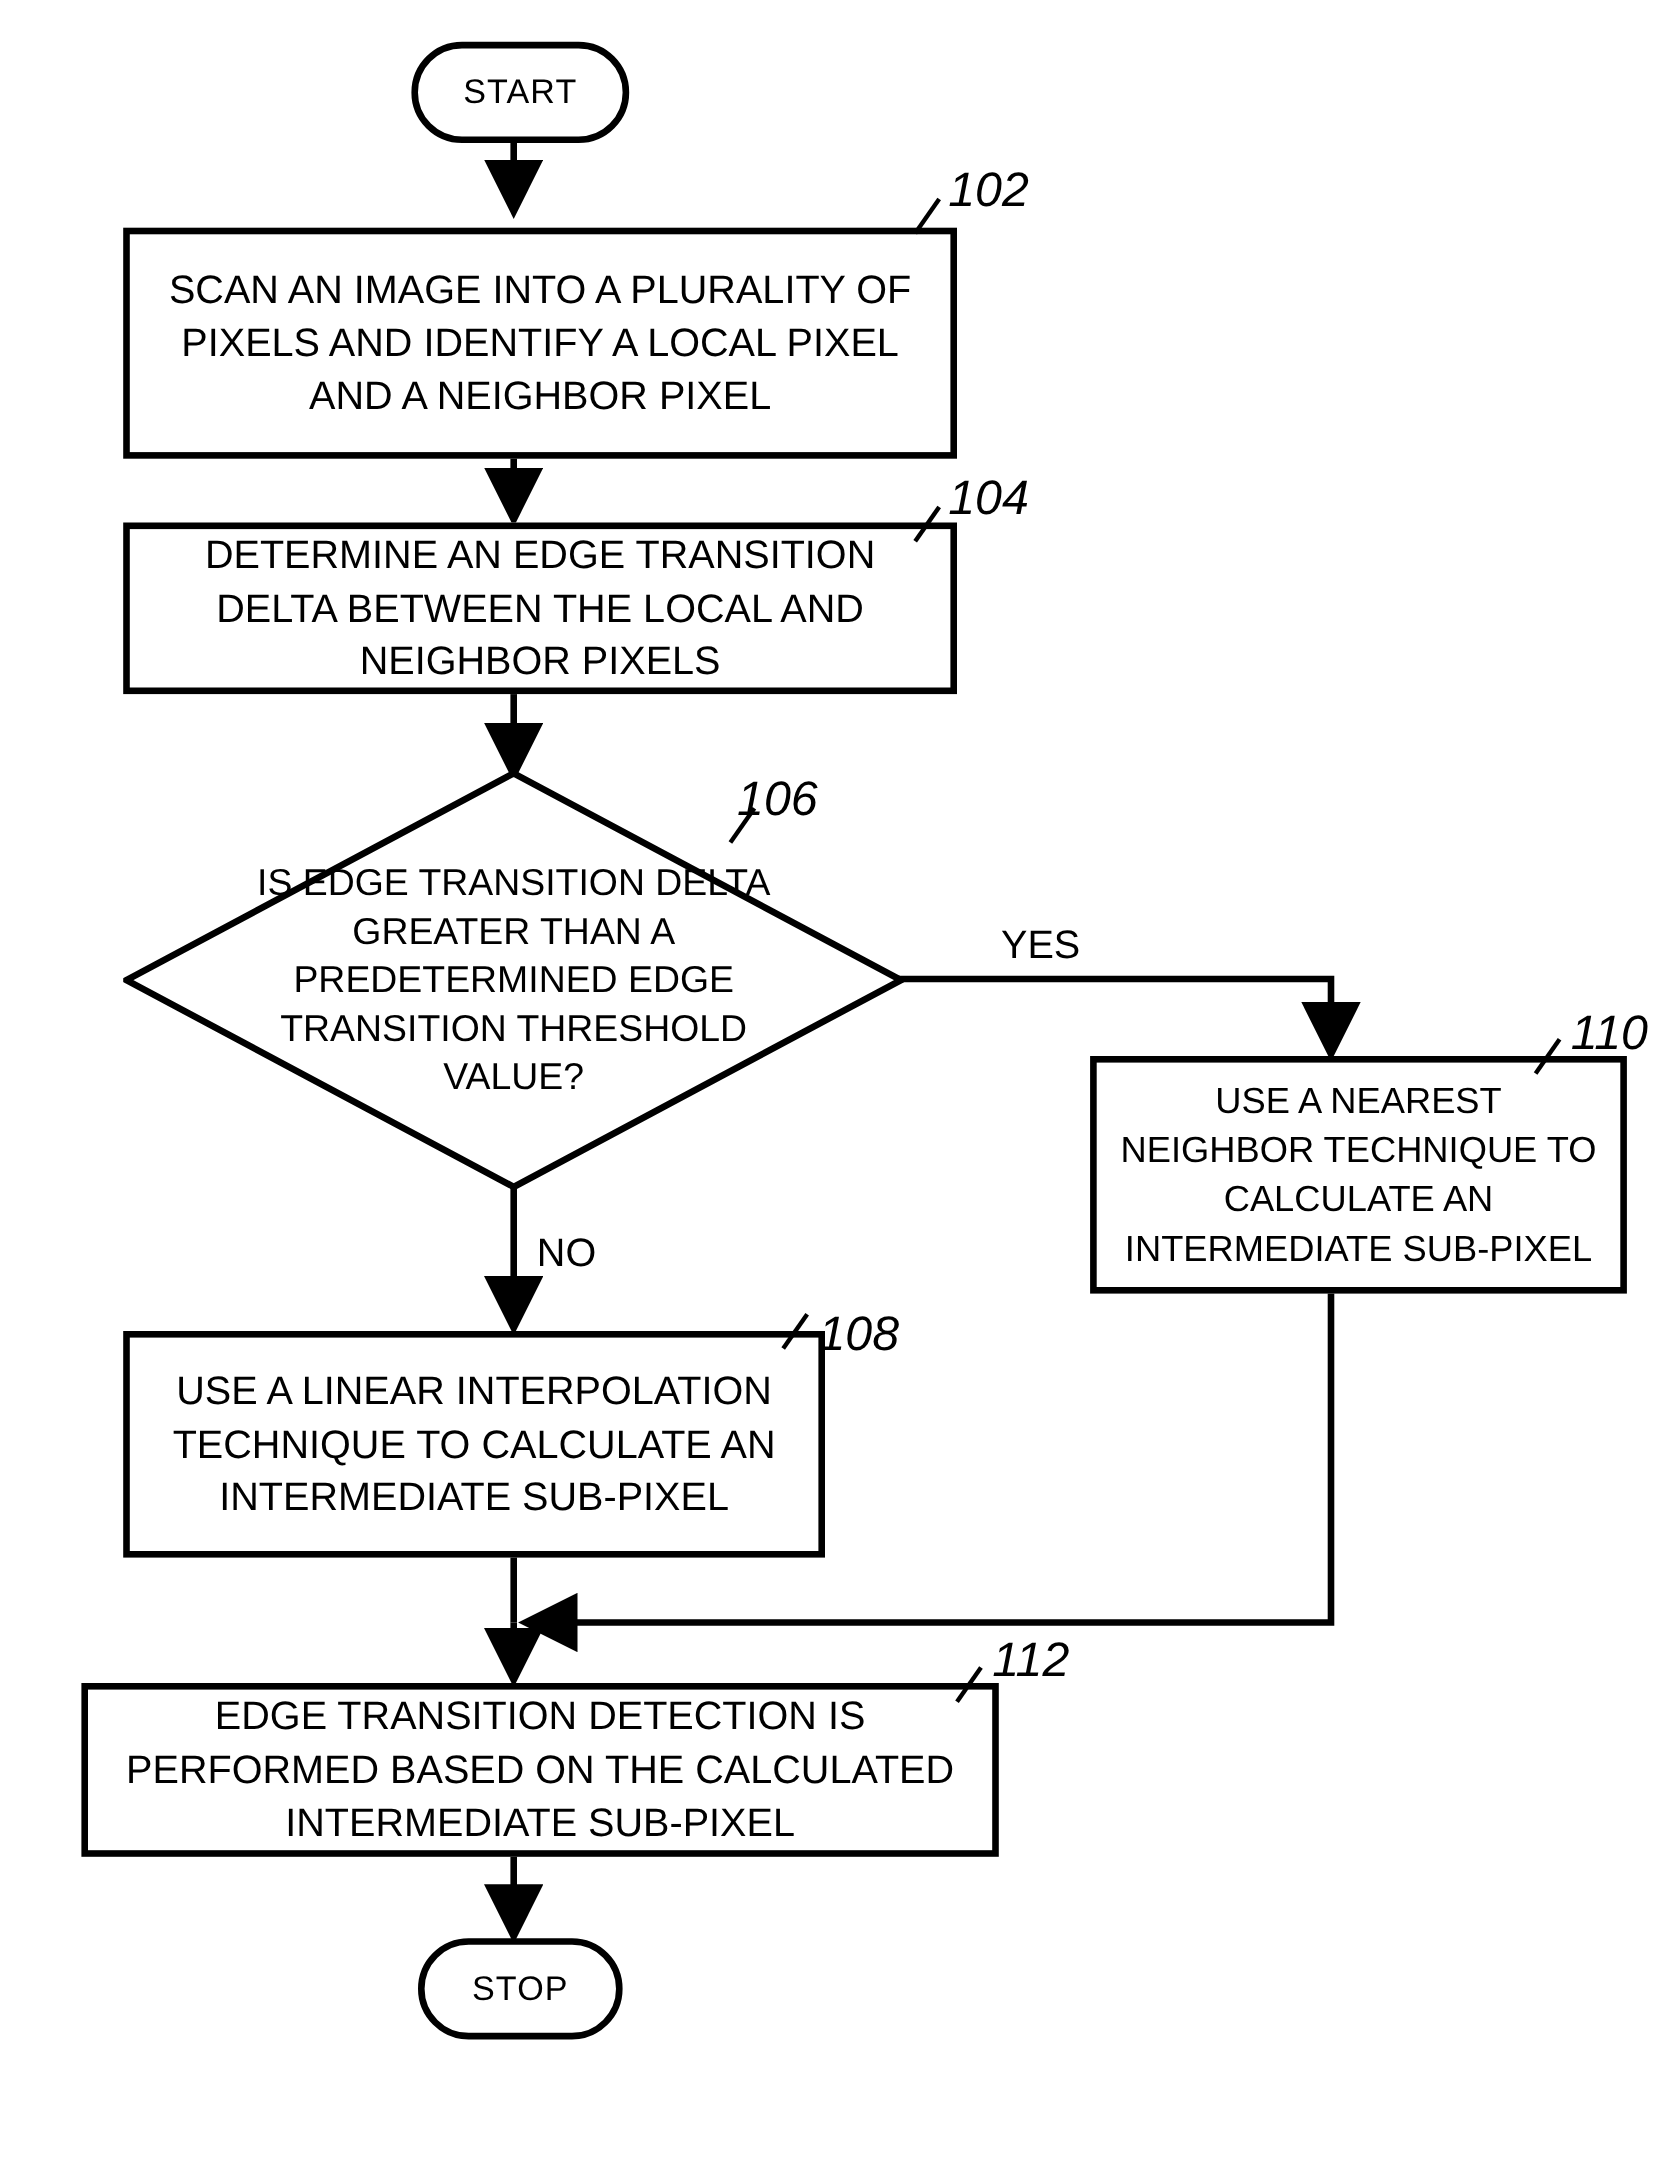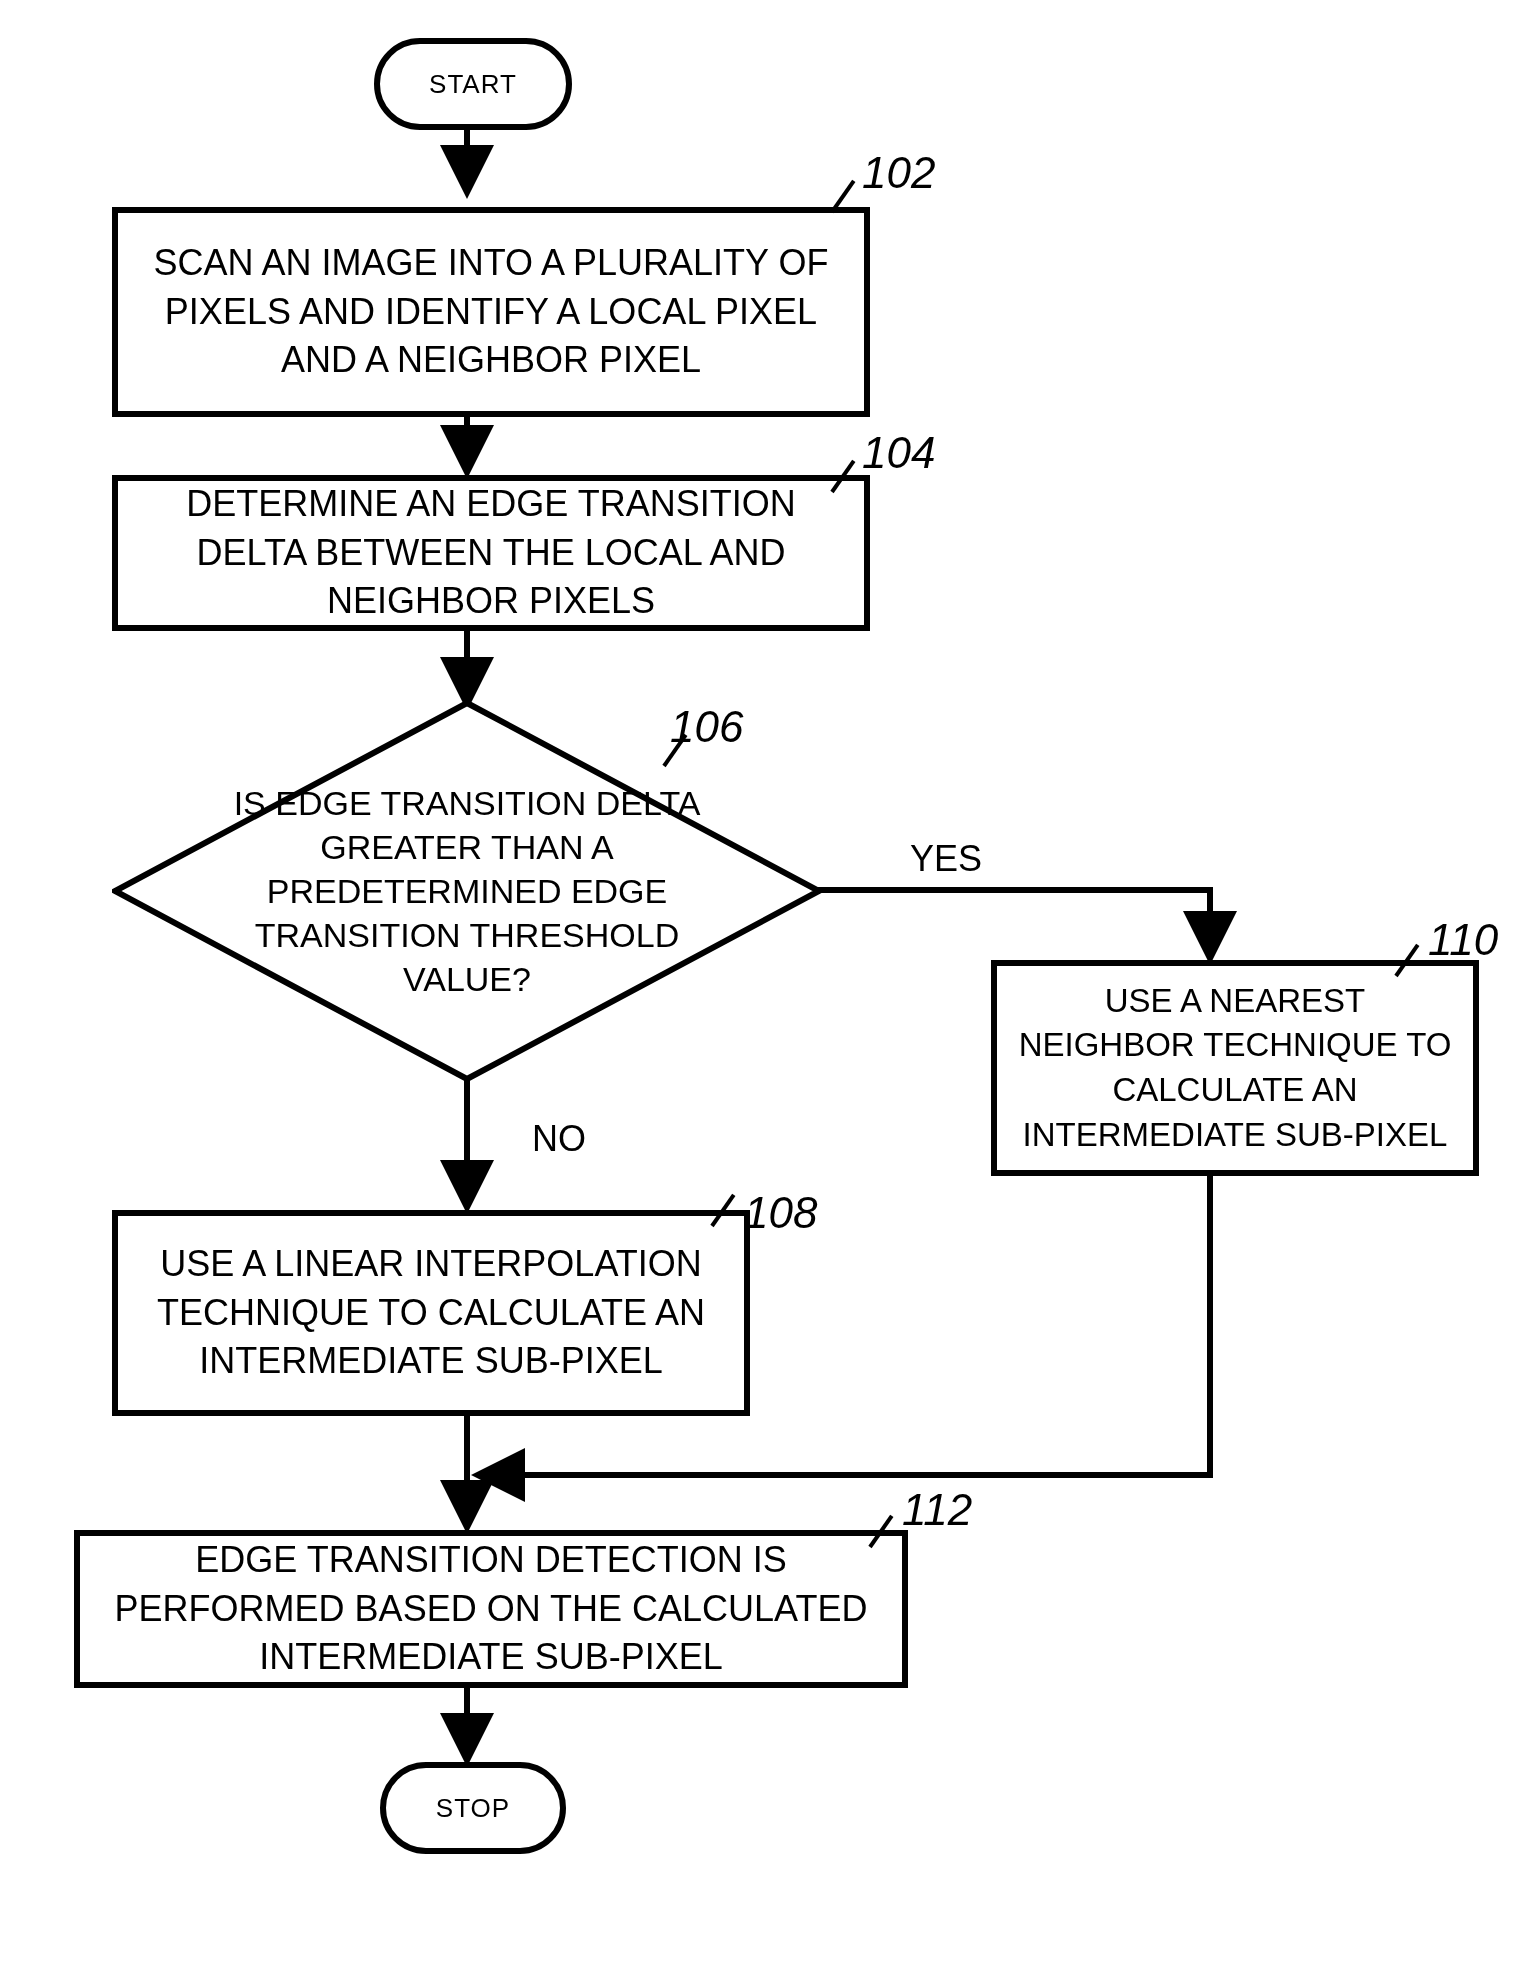--- a/index.html
+++ b/index.html
@@ -14,21 +14,21 @@
     height: 1981px;
   }
   .terminator {
     position: absolute;
     border: 6px solid #000;
     border-radius: 48px;
     background: #fff;
     display: flex;
     align-items: center;
     justify-content: center;
-    font-size: 26px;
+    font-size: 31px;
     font-weight: 500;
     letter-spacing: 1px;
   }
   .process {
     position: absolute;
     border: 6px solid #000;
     background: #fff;
     display: flex;
     align-items: center;
     justify-content: center;
@@ -138,21 +138,21 @@
 
     <svg width="710" height="382" style="position:absolute;left:0;top:0;">
       <polygon points="355,3 707,191 355,379 3,191" fill="#fff" stroke="#000" stroke-width="6"></polygon>
     </svg>
     <div class="diamond-text" style="left:80px; top:60px; width:550px; height:262px;">IS EDGE TRANSITION DELTA GREATER THAN A PREDETERMINED EDGE TRANSITION THRESHOLD VALUE?</div>
   </div>
   <div class="tick" style="left:664px; top:764px; transform:rotate(-55deg);"></div>
   <div class="ref-label" style="left:670px; top:702px;">106</div>
 
   <div class="branch-label" style="left:910px; top:838px;">YES</div>
-  <div class="branch-label" style="left:488px; top:1118px;margin-left:44px;">NO</div>
+  <div class="branch-label" style="left:488px; top:1118px;">NO</div>
 
   <div class="process slim" style="left:991px; top:960px; width:440px; height:184px;">
     <span>USE A NEAREST NEIGHBOR TECHNIQUE TO CALCULATE AN INTERMEDIATE SUB-PIXEL</span>
   </div>
   <div class="tick" style="left:1396px; top:974px; transform:rotate(-55deg);"></div>
   <div class="ref-label" style="left:1428px; top:915px;">110</div>
 
   <div class="process" style="left:112px; top:1210px; width:590px; height:174px;">
     <span>USE A LINEAR INTERPOLATION TECHNIQUE TO CALCULATE AN INTERMEDIATE SUB-PIXEL</span>
   </div>

